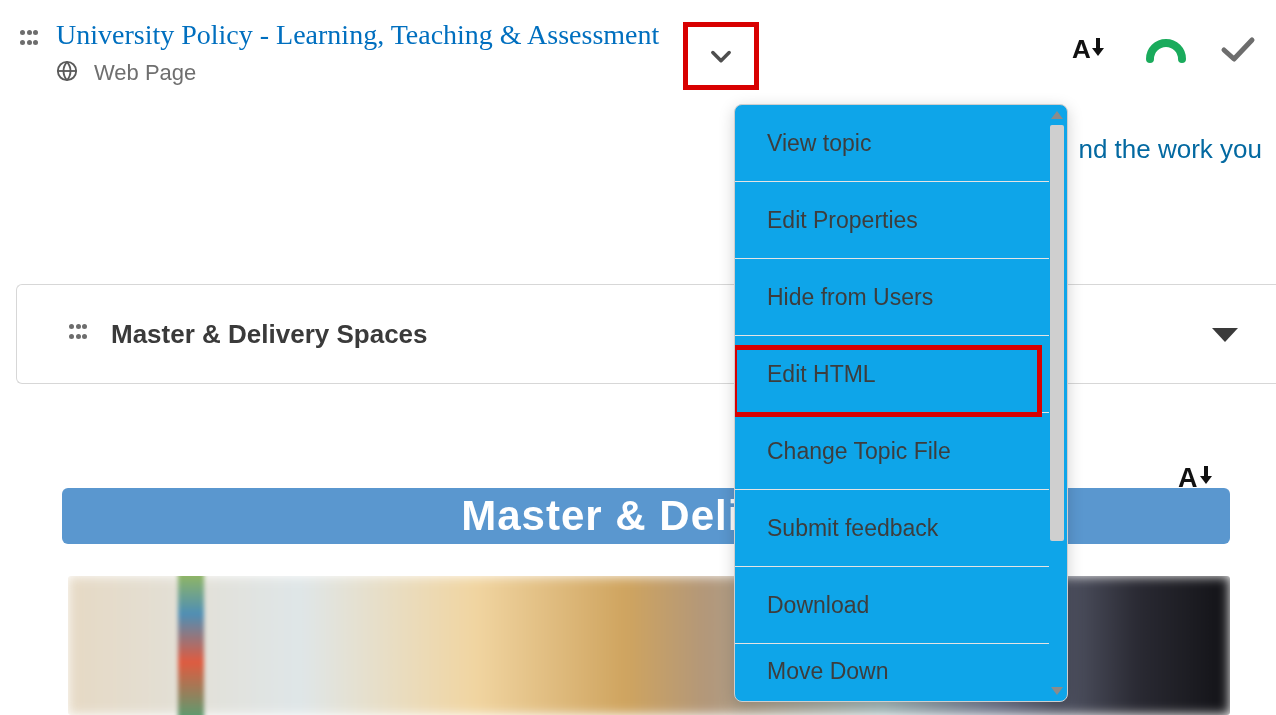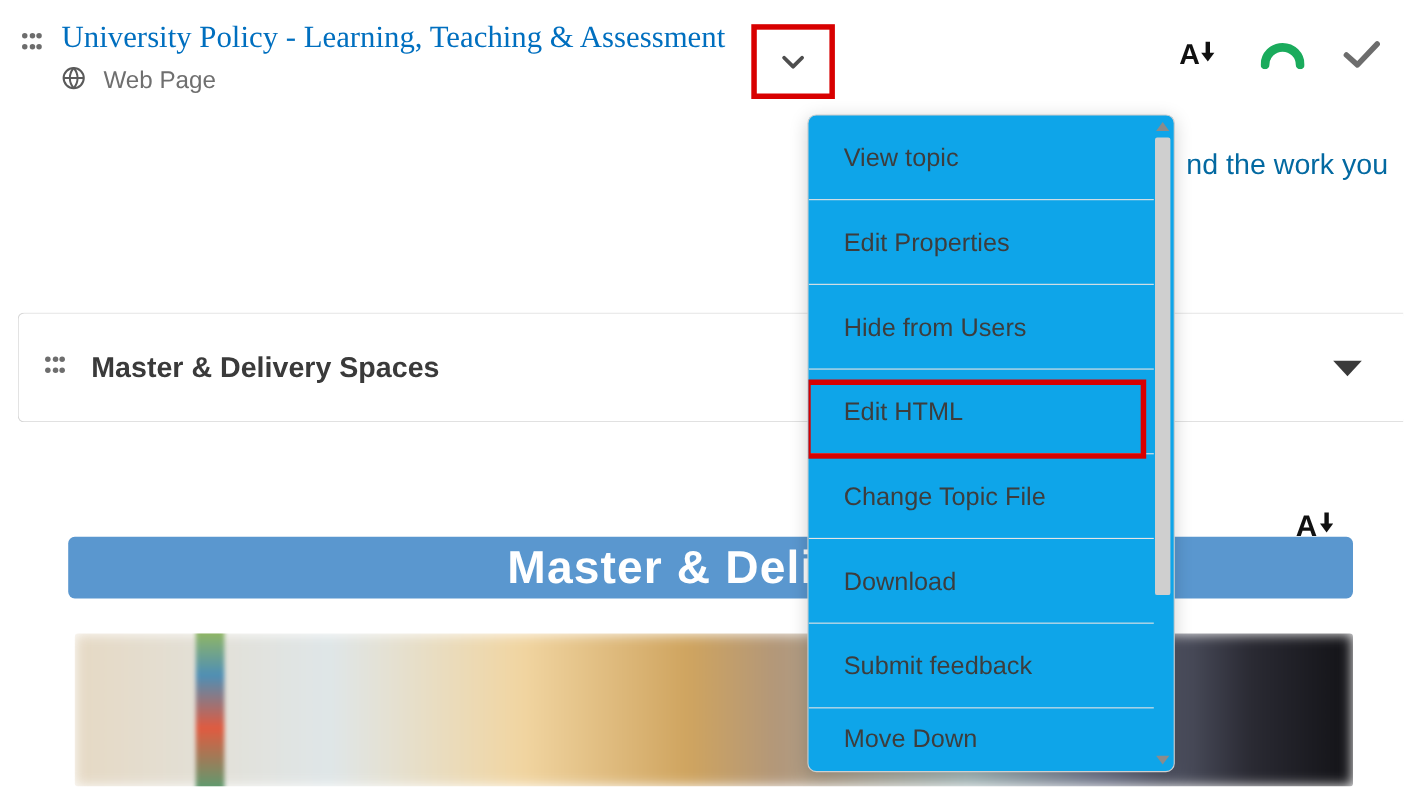--- a/index.html
+++ b/index.html
@@ -17,21 +17,21 @@
   .chevron-box{width:66px;height:58px;border:5px solid #d80000;display:flex;align-items:center;justify-content:center;margin-left:24px;margin-top:4px;background:#fff;}
   .chevron-box svg{width:28px;height:28px;stroke:#4e4e4e;}
 
   .status-icons{position:absolute;top:34px;right:20px;display:flex;align-items:center;}
   .status-icons .ic{margin-left:34px;}
 
   
   .stray-text{position:absolute;top:134px;right:14px;font-size:26px;color:#0369a1;}
 
   
-  .module-bar{position:absolute;top:284px;left:16px;right:0;height:98px;border:1px solid #d7d7d7;border-right:none;border-radius:6px 0 0 6px;display:flex;align-items:center;padding-left:24px;background:#fff;}
+  .module-bar{position:absolute;top:284px;left:16px;right:0;height:98px;border:1px solid #d7d7d7;border-right:none;border-radius:6px 0 0 6px;display:flex;align-items:center;padding-left:52px;background:#fff;}
   .module-bar .drag-handle{padding-top:0;margin-right:24px;}
   .module-title{font-size:26px;font-weight:600;color:#3a3a3a;}
   .module-caret{position:absolute;right:36px;}
 
   
   .banner{position:absolute;top:488px;left:62px;right:46px;height:56px;background:#5a97cf;border-radius:6px;display:flex;align-items:center;justify-content:center;}
   .banner-text{font-size:42px;font-weight:700;color:#fff;letter-spacing:1px;}
   .banner-a{position:absolute;top:462px;right:56px;}
 
   
@@ -129,22 +129,22 @@
   <div class="vstrip"></div>
 </div>
 
 <div class="menu">
   <div class="menu-inner">
     <div class="menu-item">View topic</div>
     <div class="menu-item">Edit Properties</div>
     <div class="menu-item">Hide from Users</div>
     <div class="menu-item">Edit HTML</div>
     <div class="menu-item">Change Topic File</div>
+    <div class="menu-item">Submit feedback</div>
     <div class="menu-item last-vis">Download</div>
-    <div class="menu-item">Submit feedback</div>
     <div class="menu-item cut">Move Down</div>
   </div>
 
   <div class="menu-highlight" style="top:240px;left:-3px;width:300px;height:62px;"></div>
   <div class="scroll-track">
     <div class="scroll-arrow up"></div>
     <div class="scroll-thumb"></div>
     <div class="scroll-arrow down"></div>
   </div>
 </div>

